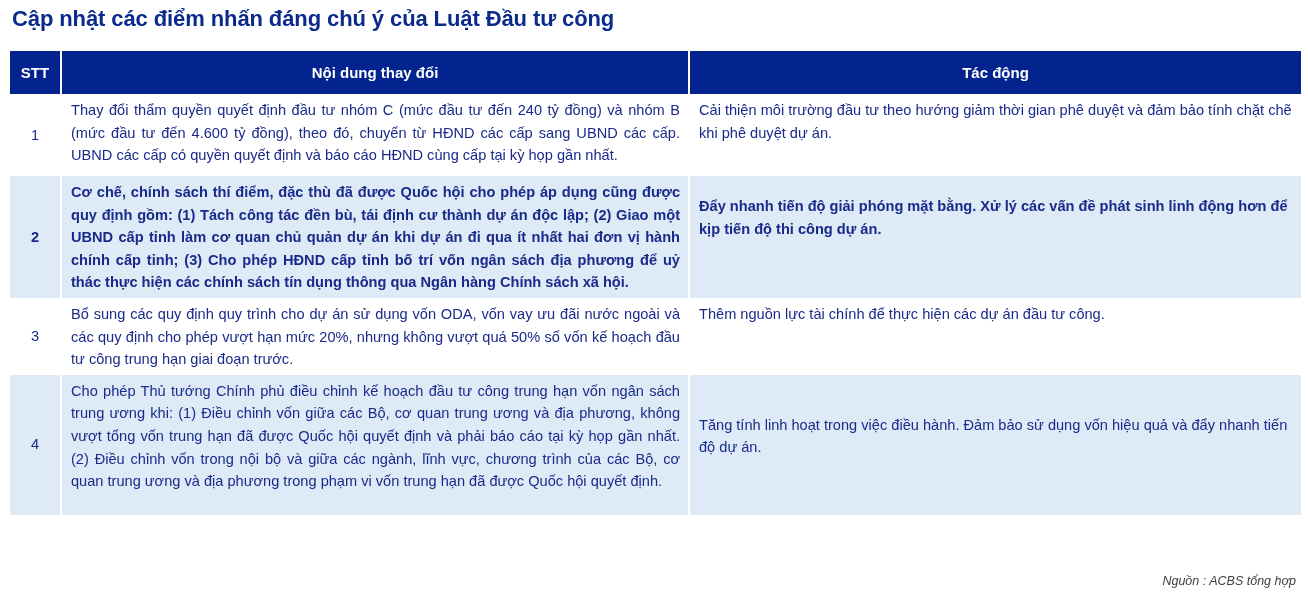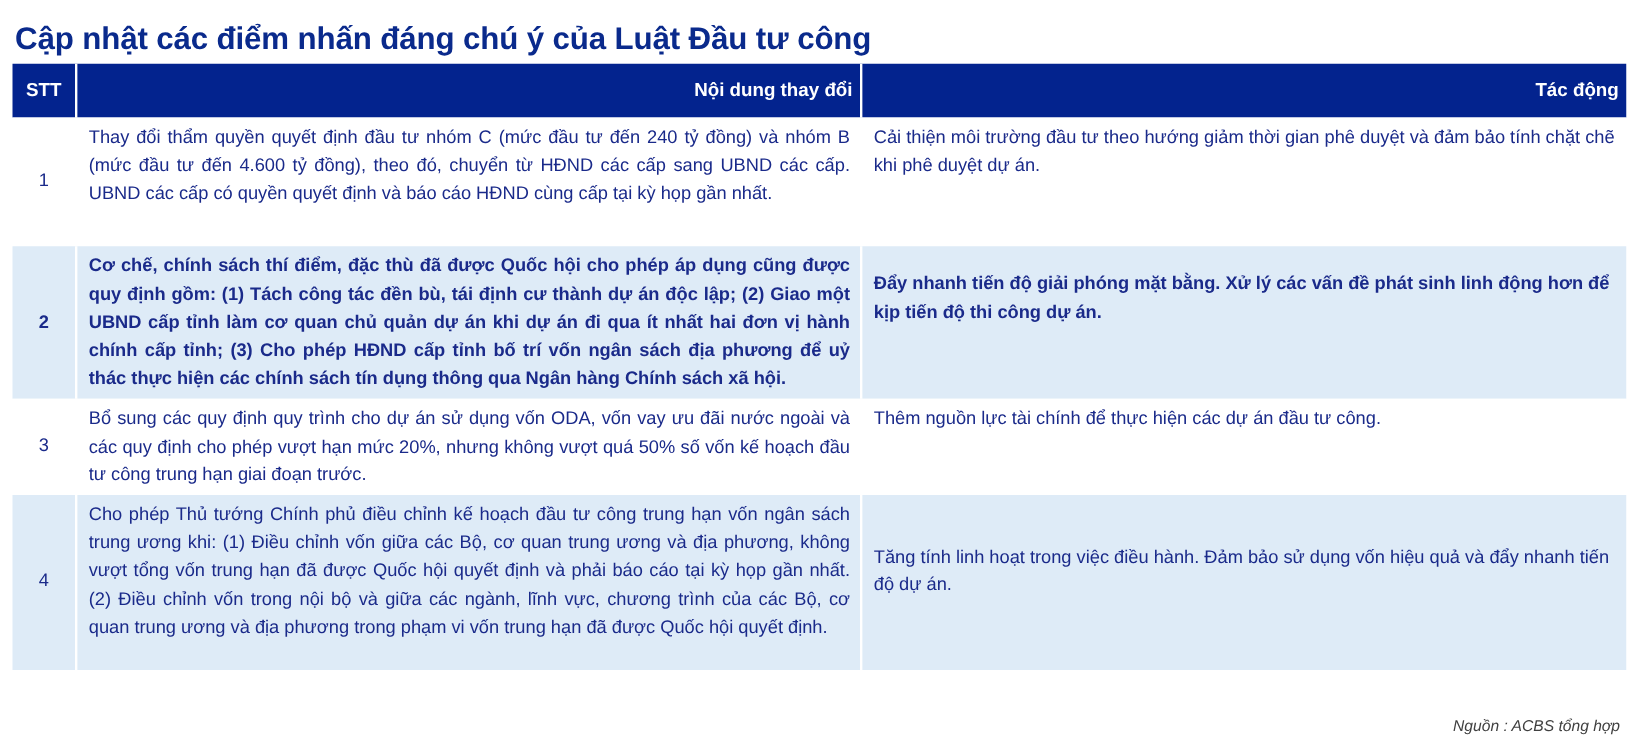--- a/index.html
+++ b/index.html
@@ -11,41 +11,41 @@
       width: 1308px;
       height: 598px;
       position: relative;
       overflow: hidden;
       font-family: "Liberation Sans", "DejaVu Sans", sans-serif;
       color: #1a2a8a;
     }
     .title {
       position: absolute;
       left: 12px;
-      top: 17px;
-      font-size: 25px;
+      top: 6px;
+      font-size: 22px;
       font-weight: bold;
       color: #0a2a8c;
       letter-spacing: -0.1px;
     }
     .table {
       position: absolute;
       left: 10px;
       top: 51px;
       width: 1291px;
       border-collapse: separate;
       border-spacing: 0;
       table-layout: fixed;
     }
     .table th {
       background: #03238e;
       color: #ffffff;
       font-weight: bold;
       font-size: 15px;
-      text-align: right;
+      text-align: center;
       height: 43px;
       padding: 0 6px;
       border-right: 2px solid #ffffff;
       box-sizing: border-box;
     }
     .table th:last-child { border-right: none; }
     .table th.stt { text-align: center; padding: 0; }
     .table td {
       font-size: 14.6px;
       line-height: 22.6px;
@@ -58,21 +58,21 @@
     .table td:last-child { border-right: none; }
     .table td.stt {
       text-align: center;
       vertical-align: middle;
       padding: 0;
     }
     .table td.content { text-align: justify; }
     .table td.impact { padding-left: 9px; }
     .table tr.shaded td { background: #deebf7; }
     .table tr.white td { background: #ffffff; }
-    .table tr.r1 td { height: 103px; }
+    .table tr.r1 td { height: 82px; }
     .table tr.r2 td { height: 117px; font-weight: bold; }
     .table tr.r3 td { height: 76px; }
     .table tr.r4 td { height: 140px; }
     .table tr.r4 td.impact { vertical-align: middle; padding-bottom: 22px; }
     .table tr.r2 td.impact { padding-top: 19px; }
     .source {
       position: absolute;
       right: 12px;
       top: 574px;
       font-size: 12.5px;

